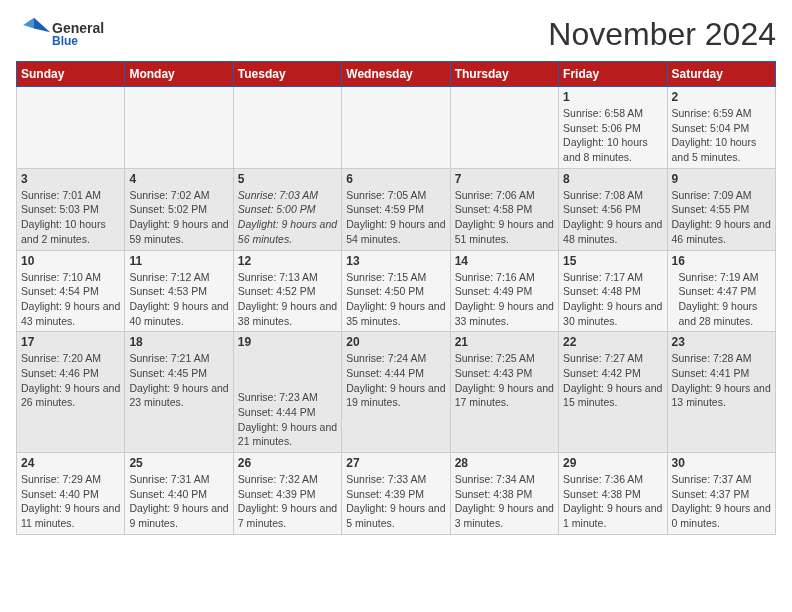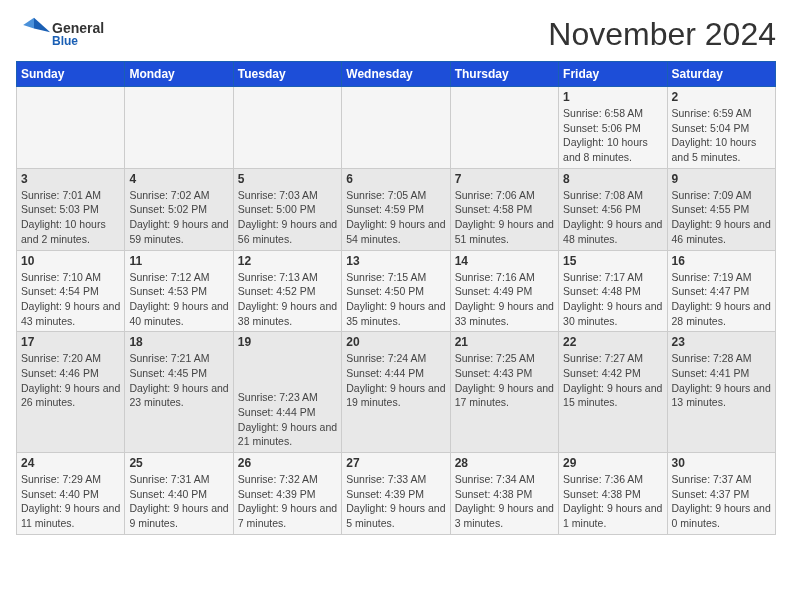--- a/index.html
+++ b/index.html
@@ -47,21 +47,21 @@
     .location-title {
       font-size: 16px;
       color: #555;
     }
     .calendar {
       width: 100%;
       border-collapse: collapse;
       font-size: 11px;
     }
     .calendar th {
-      background: #1d4ed8;
+      background: #b91c1c;
       color: #fff;
       padding: 5px 4px;
       text-align: left;
       font-size: 12px;
       border: 1px solid #1a5fb4;
     }
     .calendar td {
       border: 1px solid #ccc;
       vertical-align: top;
       padding: 3px 4px;
@@ -153,21 +153,21 @@
 Daylight: 10 hours and 2 minutes.</div>
         </td>
         <td>
           <span class="day-num">4</span>
           <div class="day-info" style="white-space: pre-line;">Sunrise: 7:02 AM
 Sunset: 5:02 PM
 Daylight: 9 hours and 59 minutes.</div>
         </td>
         <td>
           <span class="day-num">5</span>
-          <div class="day-info" style="white-space: pre-line;">Sunrise: 7:03 AM
+          <div class="day-info" style="white-space: pre-line; font-style: italic;">Sunrise: 7:03 AM
 Sunset: 5:00 PM
 Daylight: 9 hours and 56 minutes.</div>
         </td>
         <td>
           <span class="day-num">6</span>
           <div class="day-info" style="white-space: pre-line;">Sunrise: 7:05 AM
 Sunset: 4:59 PM
 Daylight: 9 hours and 54 minutes.</div>
         </td>
         <td>
@@ -221,21 +221,21 @@
 Daylight: 9 hours and 33 minutes.</div>
         </td>
         <td>
           <span class="day-num">15</span>
           <div class="day-info" style="white-space: pre-line;">Sunrise: 7:17 AM
 Sunset: 4:48 PM
 Daylight: 9 hours and 30 minutes.</div>
         </td>
         <td>
           <span class="day-num">16</span>
-          <div class="day-info" style="white-space: pre-line;">Sunrise: 7:19 AM
+          <div class="day-info" style="white-space: pre-line; margin-left: 7px;">Sunrise: 7:19 AM
 Sunset: 4:47 PM
 Daylight: 9 hours and 28 minutes.</div>
         </td>
       </tr>
       <tr>
         <td>
           <span class="day-num">17</span>
           <div class="day-info" style="white-space: pre-line;">Sunrise: 7:20 AM
 Sunset: 4:46 PM
 Daylight: 9 hours and 26 minutes.</div>

